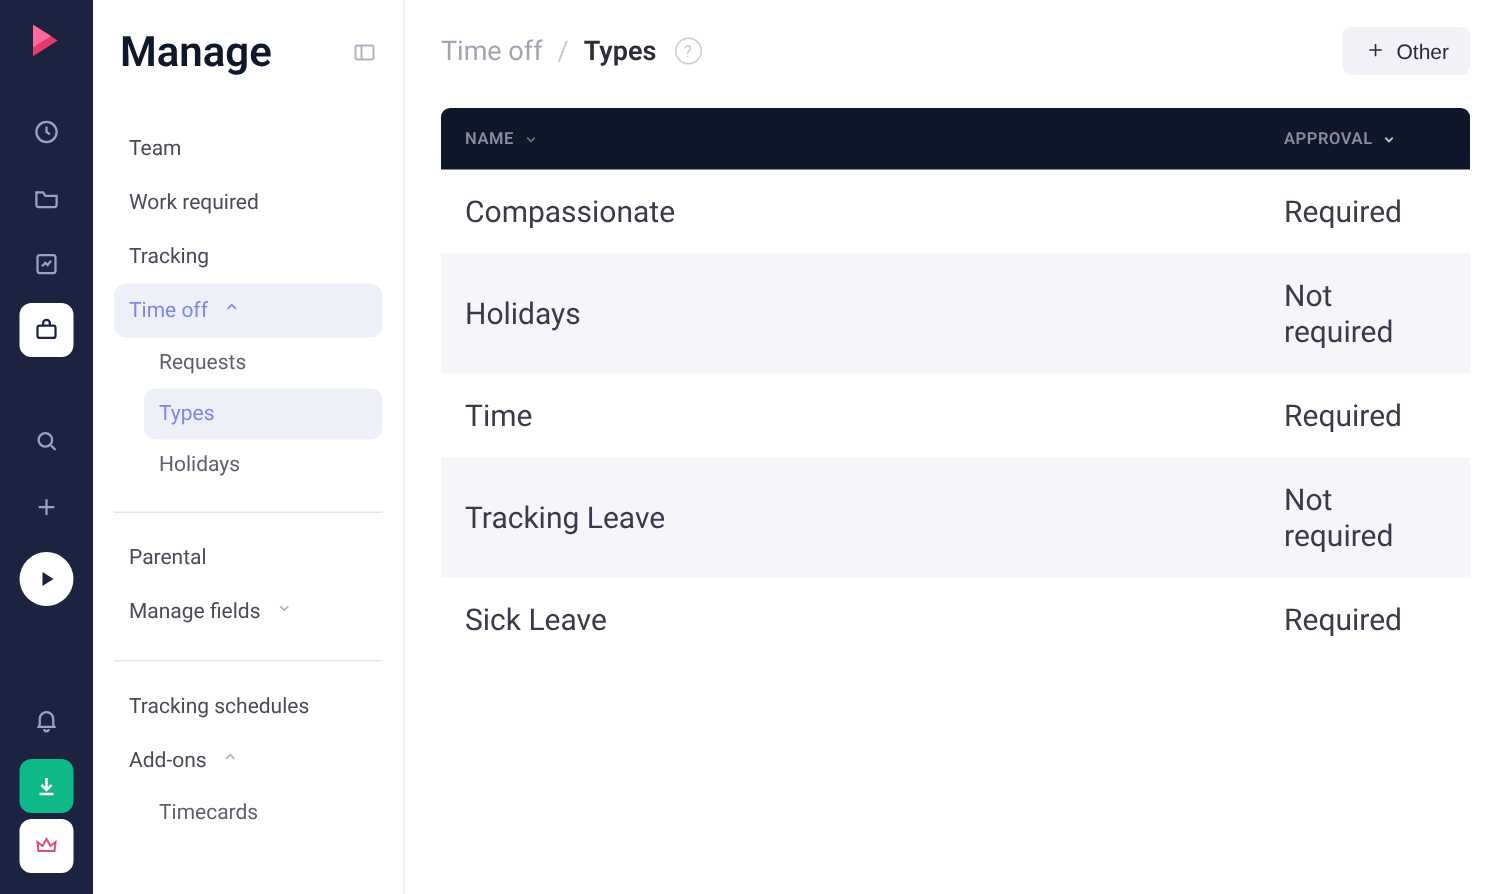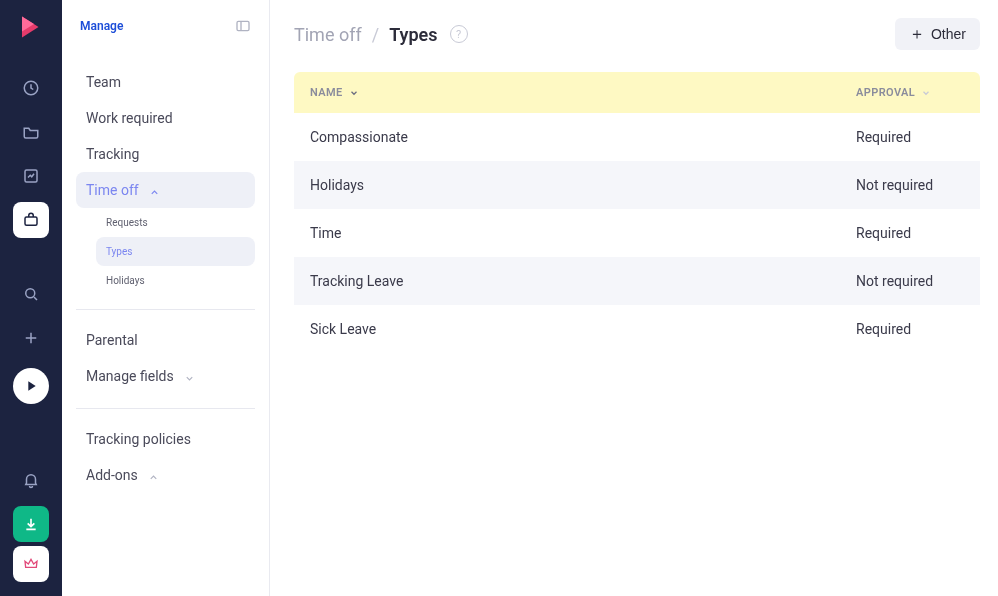--- a/index.html
+++ b/index.html
@@ -70,44 +70,44 @@
       padding: 18px 14px 0 14px;
       display:flex;
       flex-direction:column;
     }
     .sidenav-header {
       display:flex; align-items:center; justify-content:space-between;
       margin-bottom: 30px;
       padding: 0 4px;
     }
     .sidenav-title {
-      font-size: 12px;
+      font-size: 28px;
       font-weight: 600;
-      color:#1d4ed8;
+      color:#0f172a;
     }
     .panel-icon { color:#b0b3c2; width:16px; height:16px; }
 
     .nav-item {
       padding: 10px 10px;
       font-size: 14px;
       color:#4a4a5a;
       cursor:pointer;
       border-radius:8px;
       display:flex;
-      align-items:flex-end;
+      align-items:flex-start;
       gap:6px;
     }
     .nav-item.selected {
       background:#eef0f7;
       color:#7b86f0;
     }
     .nav-sub {
       padding-left: 20px;
     }
-    .nav-sub .nav-item { padding:9px 10px; font-size:10px; color:#606170;}
+    .nav-sub .nav-item { padding:9px 10px; font-size:14px; color:#606170;}
     .nav-sub .nav-item.selected { background:#eef0f7; color:#7b86f0; }
 
     .divider {
       border:none; border-top:1px solid #e7e8ef; margin:14px 0 12px 0;
     }
 
     .chev { width:11px; height:11px; margin-left:4px; }
 
     
     .main {
@@ -150,39 +150,39 @@
       cursor:pointer;
     }
     .btn-type .plus { font-size:16px; line-height:1; }
 
     
     .table {
       width:100%;
       border-collapse:collapse;
     }
     .table thead th {
-      background:#fef9c3;
+      background:#0f172a;
       font-size:11px;
       text-transform:uppercase;
       letter-spacing:0.4px;
       color:#8a8c9c;
       font-weight:600;
       text-align:left;
       padding:14px 16px;
     }
     .table thead th:first-child {
       border-top-left-radius:6px;
     }
     .table thead th:last-child {
       border-top-right-radius:6px;
     }
     .th-inner { display:inline-flex; align-items:center; gap:6px; }
     .table tbody td {
       padding:16px 16px;
-      font-size:14px;
+      font-size:20px;
       color:#3a3a4a;
     }
     .table tbody tr:nth-child(even) td {
       background:#f5f6fa;
     }
     .col-approval { width: 140px; }
     .sort-chev { width:10px; height:10px; }
   </style>
 </head>
 <body>
@@ -306,29 +306,32 @@
   <div class="nav-item">
     <span>Manage fields</span>
     <svg class="chev" viewBox="0 0 24 24" fill="none" stroke="#b0b3c2" stroke-width="2.5">
         <path d="M6 9l6 6 6-6"></path>
       </svg>
   </div>
 
   <hr class="divider">
 
   <div class="nav-item">
-      <span>Tracking policies</span>
+      <span>Tracking schedules</span>
     </div>
   <div class="nav-item">
     <span>Add-ons</span>
     <svg class="chev" viewBox="0 0 24 24" fill="none" stroke="#b0b3c2" stroke-width="2.5">
         <path d="M6 15l6-6 6 6"></path>
       </svg>
   </div>
   <div class="nav-sub">
+    <div class="nav-item">
+        <span>Timecards</span>
+      </div>
   </div>
 </div>
 
 <div class="main">
   <div class="topbar">
     <div class="breadcrumb">
       <span>Time off</span>
       <span class="breadcrumb-sep">/</span>
       <span class="current">Types</span>
       <span class="help-circle">?</span>

